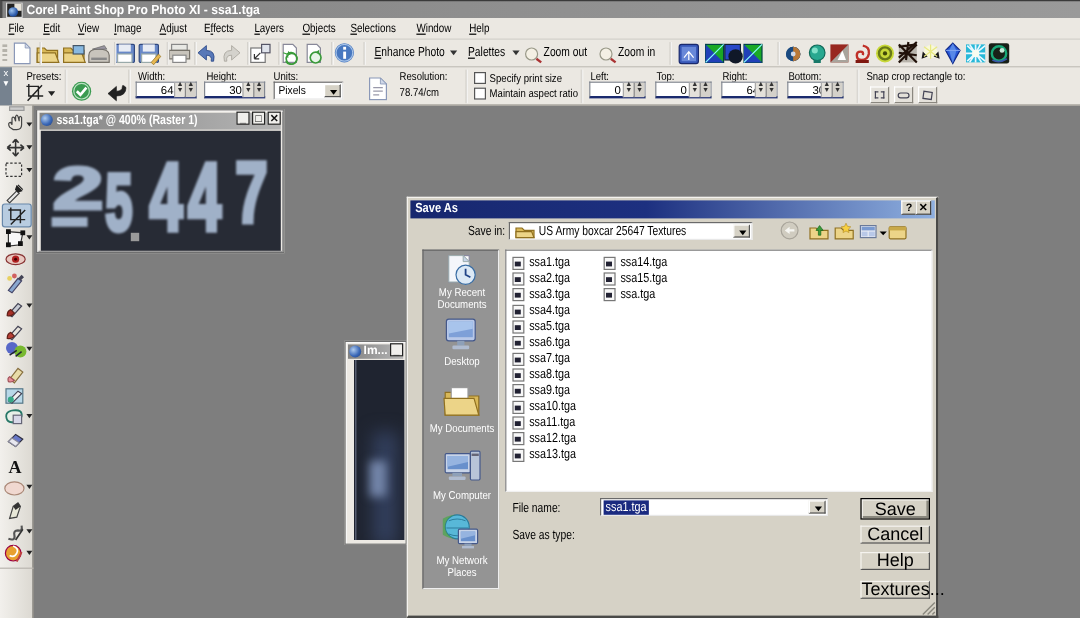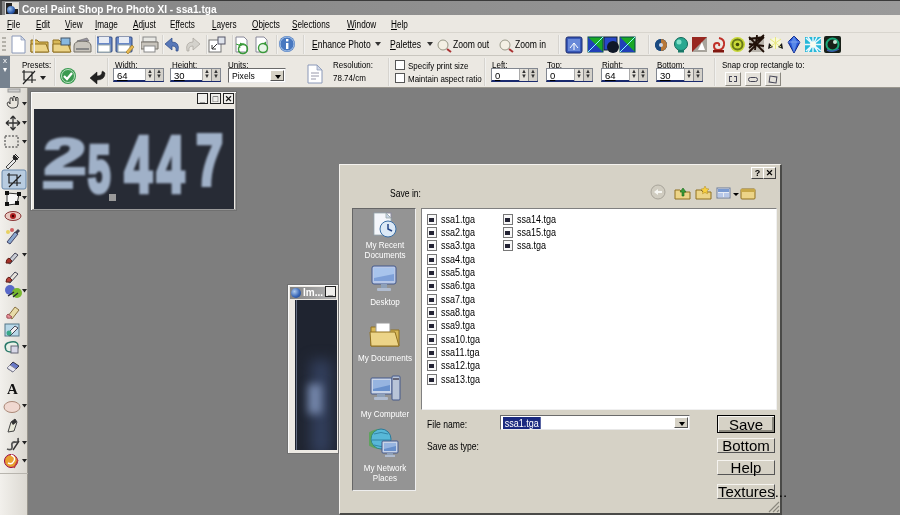--- a/index.html
+++ b/index.html
@@ -20,21 +20,21 @@
 
 #toolbar1 { left:0; top:33px; width:900px; height:23px; background:#ebe8e2; border-bottom:1px solid #c9c6bf; }
 #optbar { left:0; top:56px; width:900px; height:32px; background:#ebe8e2; border-bottom:1px solid #9a978f; }
 
 .grip { position:absolute; left:2px; top:4px; width:4px; height:16px; background-image:repeating-linear-gradient(to bottom,#b5b2aa 0 2px,#ebe8e2 2px 4px); }
 .sep { position:absolute; width:2px; background:linear-gradient(to right,#c9c6bf,#fff); }
 
 .lbl { position:absolute; font-size:11px; color:#000; transform:scaleX(0.78); transform-origin:0 50%; white-space:nowrap; }
 .slbl { position:absolute; font-size:9.5px; color:#000; transform:scaleX(0.84); transform-origin:0 50%; white-space:nowrap; }
 .spinbox { position:absolute; height:14px; background:#fff; border:1px solid #828790; border-bottom:2px solid #1a2a6e; font-size:11px; }
-.spinbox .v { position:absolute; left:3px; top:1px; font-size:9.5px;text-decoration:underline; }
+.spinbox .v { position:absolute; left:20px; top:1px; font-size:9.5px; }
 .spin { position:absolute; right:9px; top:0px; width:9px; height:12px; background:#e4e1da; border-left:1px solid #aaa; font-size:6px; line-height:5px; text-align:center; color:#333; }
 .spin2 { position:absolute; right:0px; top:0px; width:9px; height:12px; background:#d4d1ca; border-left:1px solid #888; font-size:6px; line-height:5px; text-align:center; color:#333; }
 
 .chk { position:absolute; width:10px; height:10px; background:#fff; border:1px solid #555; }
 
 
 #toolpal { left:0; top:88px; width:28px; height:427px; background:linear-gradient(to right,#f2f0ec,#dcd9d2); border-right:1px solid #9a978f; }
 .tarrow { position:absolute; left:22px; width:0; height:0; border-left:3px solid transparent; border-right:3px solid transparent; border-top:4px solid #333; }
 
 
@@ -432,20 +432,24 @@
         <path d="M7 1 q5 2 3 6 q-2 4 -6 2" stroke="#fff" stroke-width="1.4" fill="none"></path>
         <path d="M10 14 l4 -8" stroke="#c04040" stroke-width="1.6"></path>
       </g>
       <path d="M22 371 l5 0 -2.5 3.5 z" fill="#222" stroke="none"></path>
     </g>
   </svg>
   <div style="position:absolute;left:0;top:385px;width:28px;height:1px;background:#b8b5ae"></div>
 </div>
 
 <div class="abs" id="win1">
+  <div class="tb">
+      <span class="wicon"></span>
+      <span class="t" style="position:absolute;left:14px;top:0">ssa1.tga* @ 400% (Raster 1)</span>
+    </div>
   <div class="wbtn" style="right:28px">_</div>
   <div class="wbtn" style="right:15px">□</div>
   <div class="wbtn" style="right:2px">✕</div>
   <div class="canvas">
     <svg width="200" height="100" font-family="Liberation Sans" font-weight="bold" fill="#a0b1c8" stroke="#a0b1c8">
       <defs>
           <filter id="blur1" x="-20%" y="-20%" width="140%" height="140%">
             <feGaussianBlur stdDeviation="1.1"></feGaussianBlur>
           </filter>
         </defs>
@@ -469,24 +473,35 @@
     </div>
   <div class="wbtn" style="right:2px;top:1px">_</div>
   <div class="canvas">
     <div style="position:absolute;left:16px;top:60px;width:20px;height:95px;background:#33405e;filter:blur(7px)"></div>
     <div style="position:absolute;left:13px;top:84px;width:14px;height:30px;background:#7486aa;filter:blur(4px)"></div>
       <div style="position:absolute;left:1px;top:0;width:1px;height:100%;background:#646c80"></div>
   </div>
 </div>
 
 <div class="abs" id="dlg">
+  <div id="dlgtitle">
+      <span>Save As</span>
+    </div>
   <div class="tbtn" style="right:16px">?</div>
   <div class="tbtn" style="right:4px">✕</div>
 
   <div class="lbl" style="left:50px;top:22px">Save in:</div>
+  <div class="combo" style="left:84px;top:20px;width:203px">
+    <svg class="abs" style="left:4px;top:1px" width="17" height="12">
+      <path d="M1 3 h5 l2 2 h8 v6 h-15 z" fill="#d8b858" stroke="#907020"></path>
+      <path d="M1 6 h13 l2 5 h-15 z" fill="#ecd488" stroke="#907020"></path>
+    </svg>
+    <span style="position:absolute;left:24px;top:1px;transform:scaleX(0.78);transform-origin:0 50%">US Army boxcar 25647 Textures</span>
+    <span class="dd"></span>
+  </div>
   <svg class="abs" style="left:309px;top:19px" width="110" height="17">
     <circle cx="9" cy="8" r="7" fill="#d0ccc0" stroke="#a8a49a"></circle>
     <path d="M5 8 l4 -3 v2 h4 v2 h-4 v2 z" fill="#f6f6f2"></path>
     <path d="M26 6 h5 l2 2 h8 v7 h-15 z" fill="#ecd488" stroke="#907020"></path>
     <path d="M31 8 l3 -4 3 4 h-2 v4 h-2 v-4 z" fill="#3a9a3a" stroke="#1a6a1a" stroke-width="0.6"></path>
     <path d="M47 6 h5 l2 2 h8 v7 h-15 z" fill="#ecd488" stroke="#907020"></path>
     <path d="M56 2 l1.2 2.6 2.8 .4 -2 2 .5 2.8 -2.5 -1.3 -2.5 1.3 .5 -2.8 -2 -2 2.8 -.4 z" fill="#f8d040" stroke="#b08820" stroke-width="0.5"></path>
     <rect x="68" y="4" width="13" height="10" fill="#e8ecf4" stroke="#6a7a9a"></rect>
     <rect x="69" y="5" width="11" height="3" fill="#7a9ad0"></rect>
     <rect x="69" y="9" width="5" height="4" fill="#b8c8e8"></rect>
@@ -578,19 +593,19 @@
   </div>
 
   <div class="lbl" style="left:87px;top:253px">File name:</div>
   <div class="combo" style="left:160px;top:250px;width:190px">
     <span style="position:absolute;left:2px;top:1px;background:#1a2a80;color:#fff;padding:0 2px;transform:scaleX(0.82);transform-origin:0 50%">ssa1.tga</span>
     <span class="dd"></span>
   </div>
   <div class="lbl" style="left:87px;top:275px">Save as type:</div>
 
   <div class="btn" style="top:250px;height:18px;line-height:17px;border:1px solid #000;box-shadow:inset 1px 1px 0 #f5f3ef, inset -2px -2px 0 #8a887e">Save</div>
-  <div class="btn" style="top:273px">Bottom</div>
+  <div class="btn" style="top:273px">Cancel</div>
   <div class="btn" style="top:295px">Help</div>
   <div class="btn" style="top:319px">Textures...</div>
   <svg class="abs" style="left:428px;top:336px" width="12" height="12">
     <path d="M11 1 L1 11 M11 5 L5 11 M11 9 L9 11" stroke="#8a887e" stroke-width="1.2"></path>
   </svg>
 </div>
 
 </body></html>

